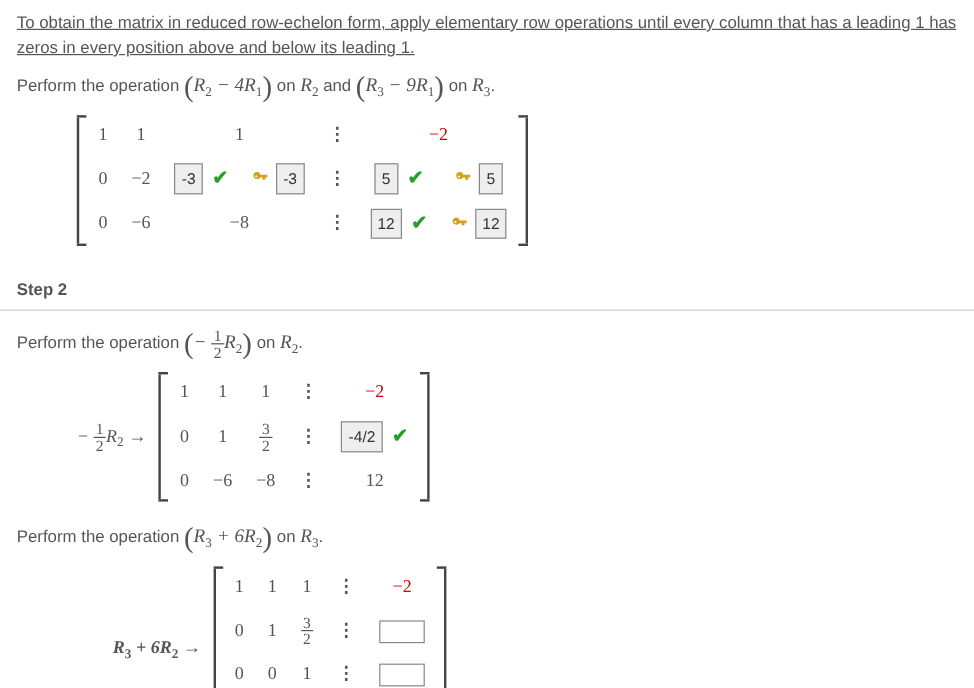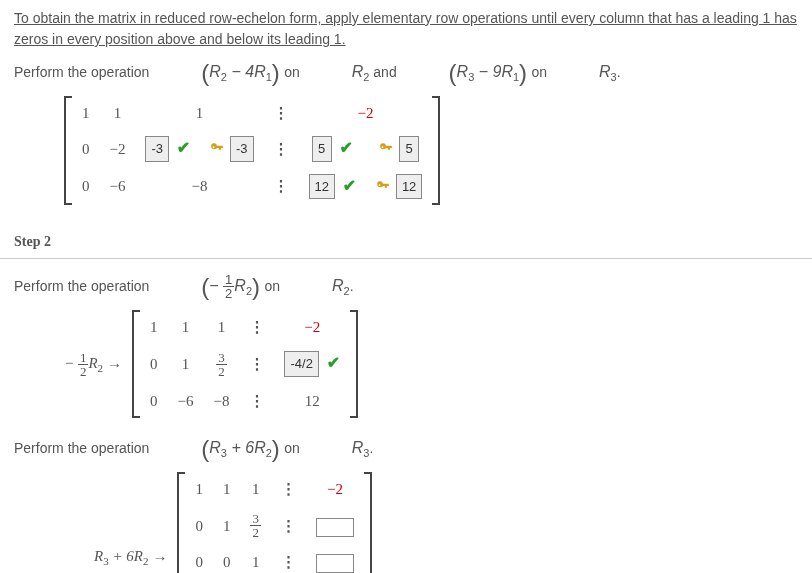--- a/index.html
+++ b/index.html
@@ -8,24 +8,23 @@
       font-size: 14px;
       color: #555;
       background: #fff;
       padding: 8px 14px;
       width: 812px;
       line-height: 1.5;
     }
     .instruction { margin-bottom: 10px; text-decoration: underline; }
     .perform { margin-bottom: 8px; }
     .math-inline {
-      font-family: Liberation Sans, sans-serif;
+      font-family: Liberation Serif, serif;
       font-style: italic;
       font-size: 16px;
-      margin-left: 48px;
     }
     .big-paren {
       font-style: normal;
       font-size: 24px;
       vertical-align: -4px;
       line-height: 0;
     }
     .sub { font-size: 11px; font-style: normal; vertical-align: sub; }
     .matrix-block {
       display: flex;
@@ -107,21 +106,20 @@
     }
     .key-icon svg { width: 14px; height: 14px; }
 
     .step-header {
       background: #fff;
       border-bottom: 1px solid #ccc;
       margin: 20px -14px 14px -14px;
       padding: 6px 14px;
       font-weight: bold;
       color: #555;
-      font-family: Liberation Serif, serif;
     }
     .frac {
       display: inline-block;
       text-align: center;
       vertical-align: middle;
       font-style: normal;
       line-height: 1;
       font-size: 13px;
     }
     .frac .num { display: block; border-bottom: 1px solid #555; padding: 0 2px; }
@@ -274,21 +272,21 @@
 <div class="perform">
   <span>Perform the operation </span>
   <span class="math-inline">
     <span class="big-paren">(</span><i>R</i><span class="sub">3</span> + 6<i>R</i><span class="sub">2</span><span class="big-paren">)</span>
   </span>
   <span> on </span>
   <span class="math-inline"><i>R</i><span class="sub">3</span></span><span>.</span>
 </div>
 
 <div class="matrix-block" style="margin-left:80px;">
-  <div class="row-ops" style="align-self:flex-end;margin-bottom:6px;">
+  <div class="row-ops" style="align-self:flex-end;margin-bottom:22px;font-weight:bold;">
     <div class="op-line"><i>R</i><span class="sub">3</span> + 6<i>R</i><span class="sub">2</span><span class="arrow">→</span></div>
   </div>
   <div class="bracket-l">
       <div class="bracket-stem"></div>
     </div>
   <table class="matrix">
     <tbody>
         <tr>
       <td>1</td>
       <td>1</td>

